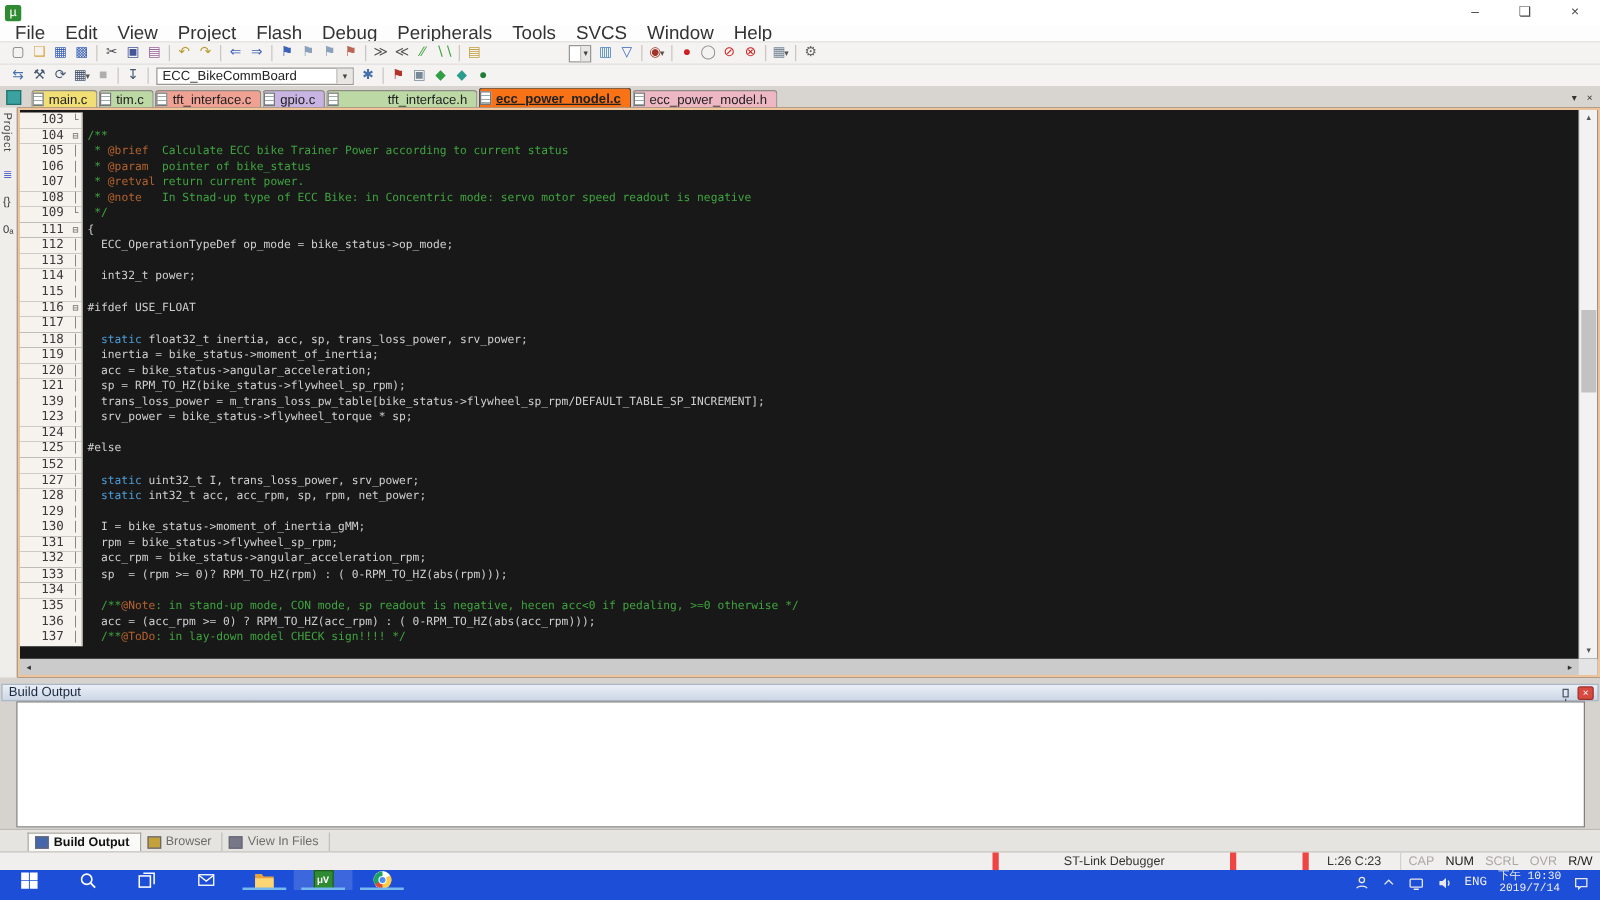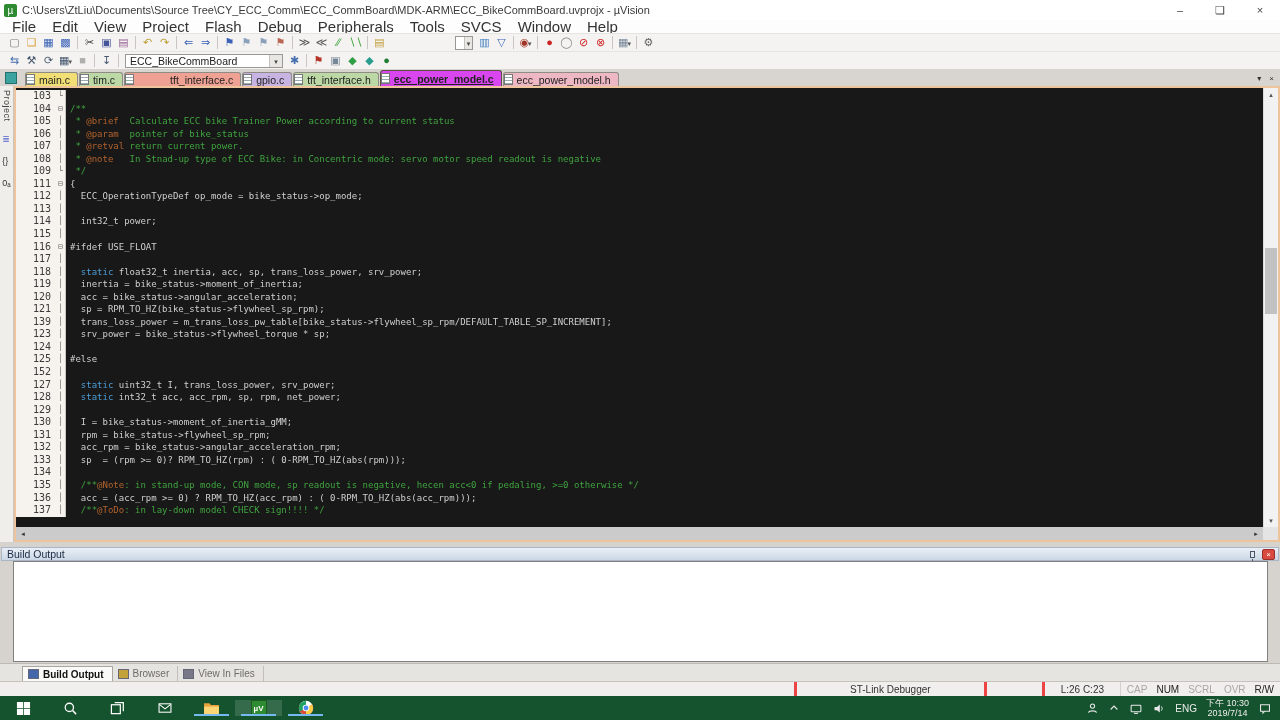--- a/index.html
+++ b/index.html
@@ -96,50 +96,49 @@
                  border-top:1px solid #bdbab5; display:flex; align-items:flex-end; padding-left:22px; }
   .btab { height:15px; display:flex; align-items:center; font-size:10px; color:#6e6c68; padding:0 8px 0 5px;
           border-right:1px solid #c2bfba; }
   .btab.active { background:#fafaf9; border:1px solid #a9a6a0; border-bottom:none; color:#111; font-weight:bold; }
   .bt-ico { width:11px; height:10px; border:1px solid #667; margin-right:4px; }
 
   
   .statusbar { position:absolute; top:681px; left:0; right:0; height:15px; background:#f0efed;
                border-top:1px solid #c6c3be; display:flex; align-items:center; font-size:10px; color:#333; }
   .sb-spacer { flex:1 1 auto; }
-  .sb-cell { border-left:3px solid #ef4444; height:100%; display:flex; align-items:center;
+  .sb-cell { border-left:5px solid #ef4444; height:100%; display:flex; align-items:center;
              justify-content:center; padding:0 8px; }
   .sb-debugger { width:190px; }
   .sb-gap { width:58px; }
   .sb-cursor { width:78px; }
   .sb-flags { display:flex; height:100%; align-items:center; border-left:1px solid #d4d1cc; padding:0 6px; gap:9px; }
   .flag.off { color:#aFaaa5; color:#aaa7a2; }
   .flag.on { color:#23211e; }
 
   
-  .taskbar { position:absolute; top:696px; left:0; right:0; height:24px; background:#14532d;
-             display:flex; align-items:center; }
+  .taskbar { position:absolute; top:696px; left:0; right:0; height:24px; background:#1d4ed8;
+             display:flex; align-items:flex-start;font-family:Liberation Mono, monospace; }
   .tb-slot { width:47px; display:flex; align-items:center; justify-content:center; position:relative; }
   .tb-slot.active { background:rgba(255,255,255,.14); }
   .tb-slot.underlined::after { content:""; position:absolute; bottom:0; left:6px; right:6px; height:2px; background:#76b9f0; }
   .uv-glyph { width:16px; height:16px; background:#2e8b31; border:1px solid #1d5c20; color:#fff;
               font-size:8px; font-weight:bold; line-height:15px; text-align:center; }
   .tray { margin-left:auto; display:flex; align-items:center; gap:9px; padding-right:8px; color:#eee; }
   .tray svg { display:block; }
   .tray-lang { font-size:10px; }
   .tray-clock { font-size:9px; line-height:10px; text-align:center; }
 </style>
 </head>
 <body>
 
 <div class="screen">
 
   <div class="titlebar">
     <div class="appico">µ</div>
-    <div class="titletext">C:\Users\ZtLiu\Documents\Source Tree\CY_ECC_Comm\ECC_CommBoard\MDK-ARM\ECC_BikeCommBoard.uvprojx - µVision</div>
     <div class="wincontrols">
       <div class="wbtn">–</div>
       <div class="wbtn">❏</div>
       <div class="wbtn">×</div>
     </div>
   </div>
 
   <div class="menubar" id="menubar">
       <div class="mi">File</div>
       <div class="mi">Edit</div>
@@ -226,33 +225,33 @@
     <div class="mdiico"></div>
     <div id="tabs" style="display:flex;align-items:flex-end;">
         <div class="tab" style="background: rgb(241, 223, 118);">
           <span class="docico"></span>
           <span class="lbl">main.c</span>
         </div>
         <div class="tab" style="background: rgb(188, 217, 165);">
           <span class="docico"></span>
           <span class="lbl">tim.c</span>
         </div>
-        <div class="tab" style="background: rgb(239, 161, 147); gap: 32px;">
+        <div class="tab" style="background: rgb(239, 161, 147);">
           <span class="docico"></span>
           <span class="lbl">tft_interface.c</span>
         </div>
         <div class="tab" style="background: rgb(199, 180, 226);">
           <span class="docico"></span>
           <span class="lbl">gpio.c</span>
         </div>
-        <div class="tab" style="background: rgb(188, 217, 165);">
+        <div class="tab" style="background: rgb(188, 217, 165); gap: 35px;">
           <span class="docico"></span>
           <span class="lbl">tft_interface.h</span>
         </div>
-        <div class="tab active" style="background: #d946ef;">
+        <div class="tab active" style="background: #f97316;">
           <span class="docico"></span>
           <span class="lbl">ecc_power_model.c</span>
         </div>
         <div class="tab" style="background: rgb(238, 183, 196);">
           <span class="docico"></span>
           <span class="lbl">ecc_power_model.h</span>
         </div>
       </div>
     <div class="tabstrip-right">
       <div class="tsbtn">▾</div>

